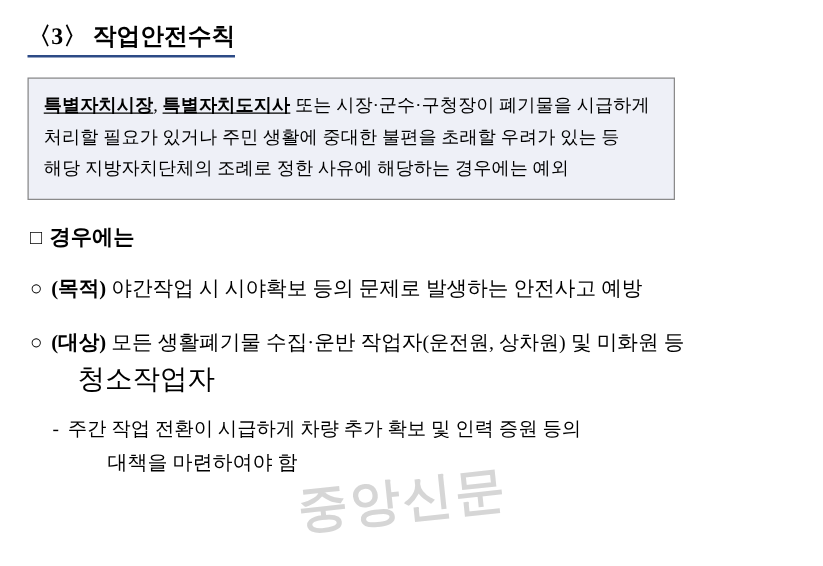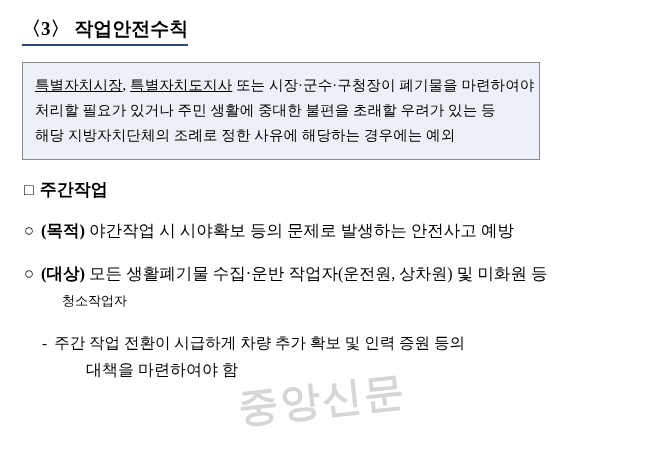--- a/index.html
+++ b/index.html
@@ -47,20 +47,21 @@
     box-sizing: border-box;
   }
   .quote-line {
     font-size: 14.5px;
     line-height: 25px;
     letter-spacing: 0.1px;
     white-space: nowrap;
   }
   .u {
     text-decoration: underline;
+    font-weight: bold;
   }
 
   
   .section-title {
     margin: 18px 0 0 10px;
     font-size: 17px;
     font-weight: bold;
   }
   .section-title .box-mark {
     font-weight: normal;
@@ -78,22 +79,21 @@
     margin-right: 7px;
   }
   .bullet b {
     font-weight: bold;
   }
   .small {
     font-size: 16px;
   }
   .cont {
     margin: 2px 0 0 38px;
-    font-size: 13px;
-    font-family: Liberation Mono, monospace;
+    font-size: 22px;
   }
 
   .dash {
     margin: 15px 0 0 28px;
     font-size: 15.5px;
     line-height: 26px;
   }
   .dash .mark {
     margin-right: 7px;
   }
@@ -121,28 +121,28 @@
 
 <div class="page">
 
   <div class="heading">
     <span class="num">〈3〉</span>
     <span>작업안전수칙</span>
   </div>
 
   <div class="quote-box">
     <div class="quote-line">
-      <span class="u">특별자치시장</span><span>, </span><span class="u">특별자치도지사</span><span> 또는 시장·군수·구청장이 폐기물을 마련하여야</span>
+      <span class="u">특별자치시장</span><span>, </span><span class="u">특별자치도지사</span><span> 또는 시장·군수·구청장이 폐기물을 시급하게</span>
     </div>
     <div class="quote-line">처리할 필요가 있거나 주민 생활에 중대한 불편을 초래할 우려가 있는 등</div>
     <div class="quote-line">해당 지방자치단체의 조례로 정한 사유에 해당하는 경우에는 예외</div>
   </div>
 
   <div class="section-title">
-    <span class="box-mark">□</span><span>주간작업</span>
+    <span class="box-mark">□</span><span>경우에는</span>
   </div>
 
   <div class="bullet">
     <span class="mark">○</span><b>(목적)</b>
     <span>야간작업 시 시야확보 등의 문제로 발생하는 안전사고 예방</span>
   </div>
 
   <div class="bullet">
     <span class="mark">○</span><b>(대상)</b>
     <span>모든 생활폐기물 수집·운반 작업자</span><span class="small">(운전원, 상차원)</span>

